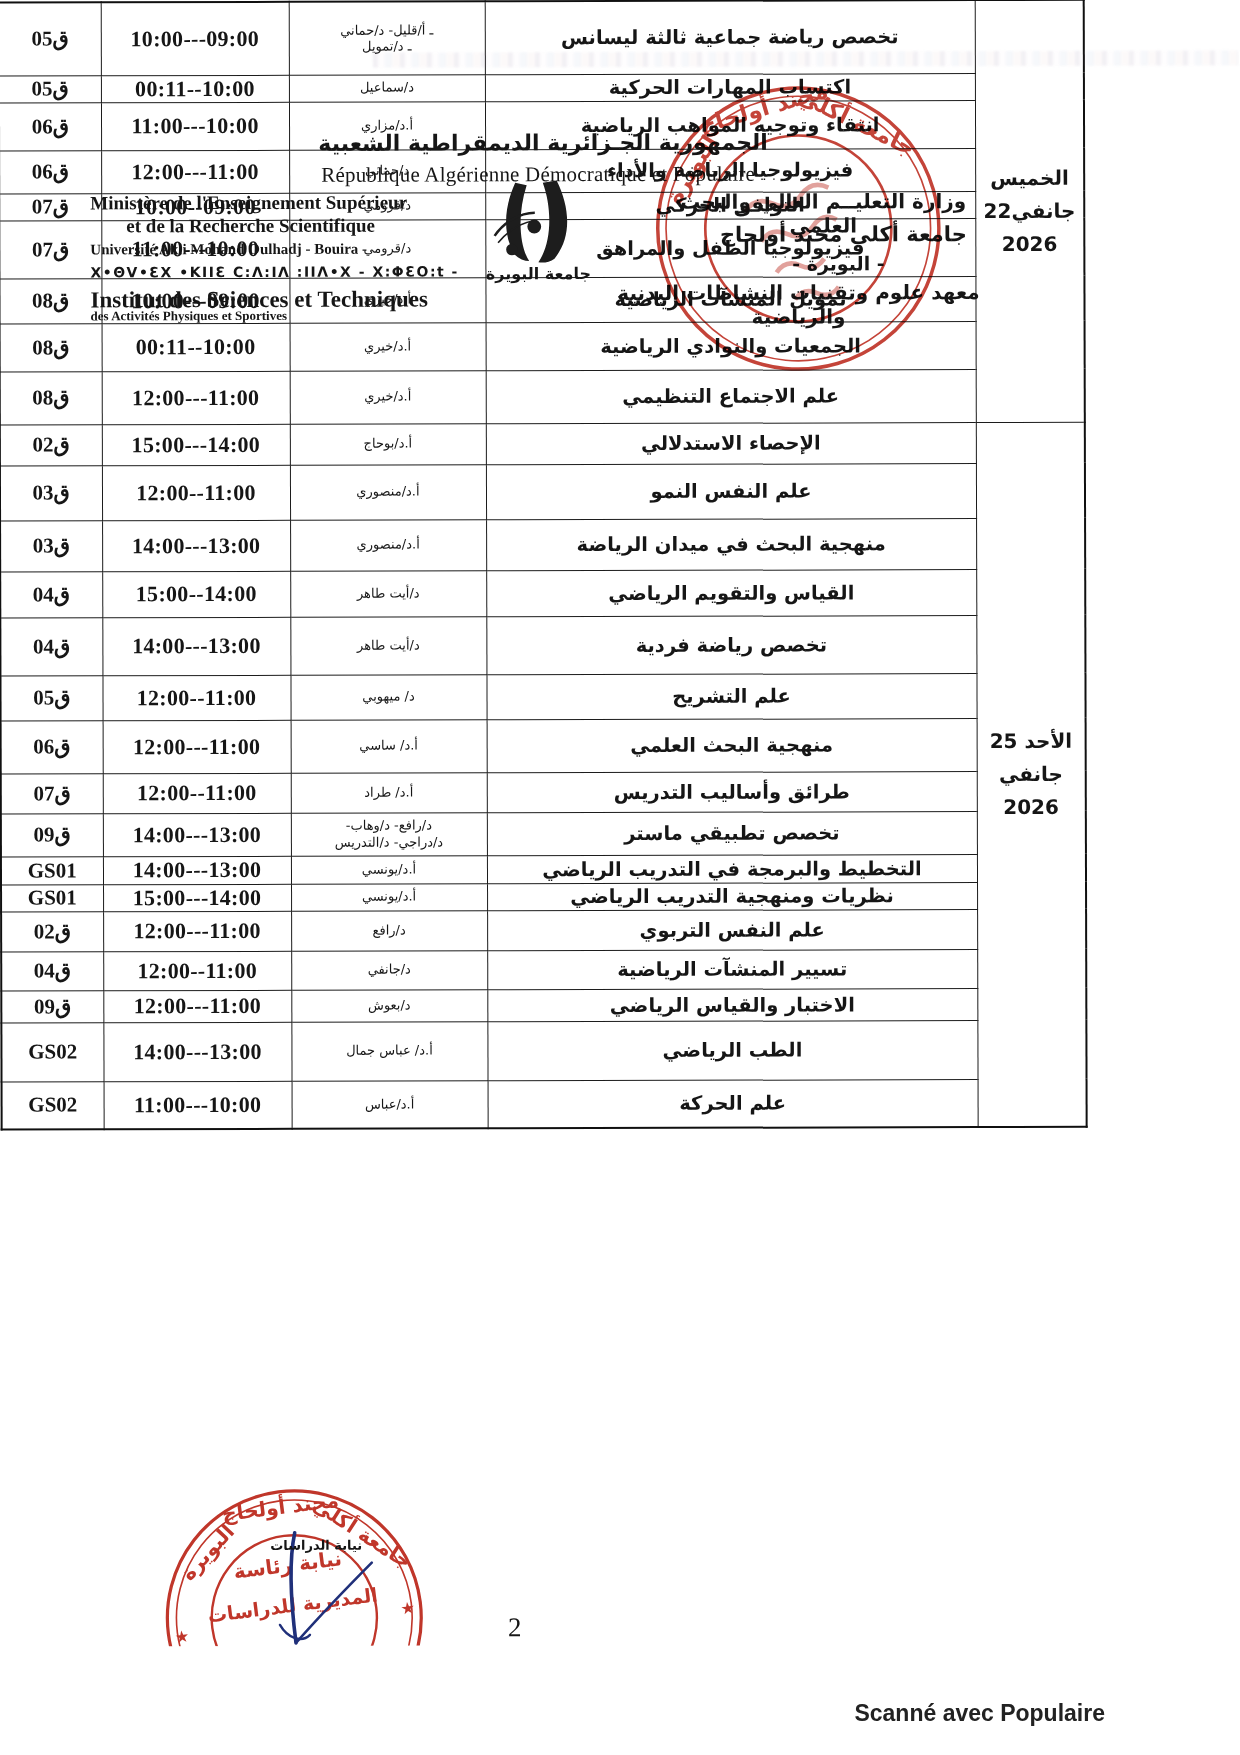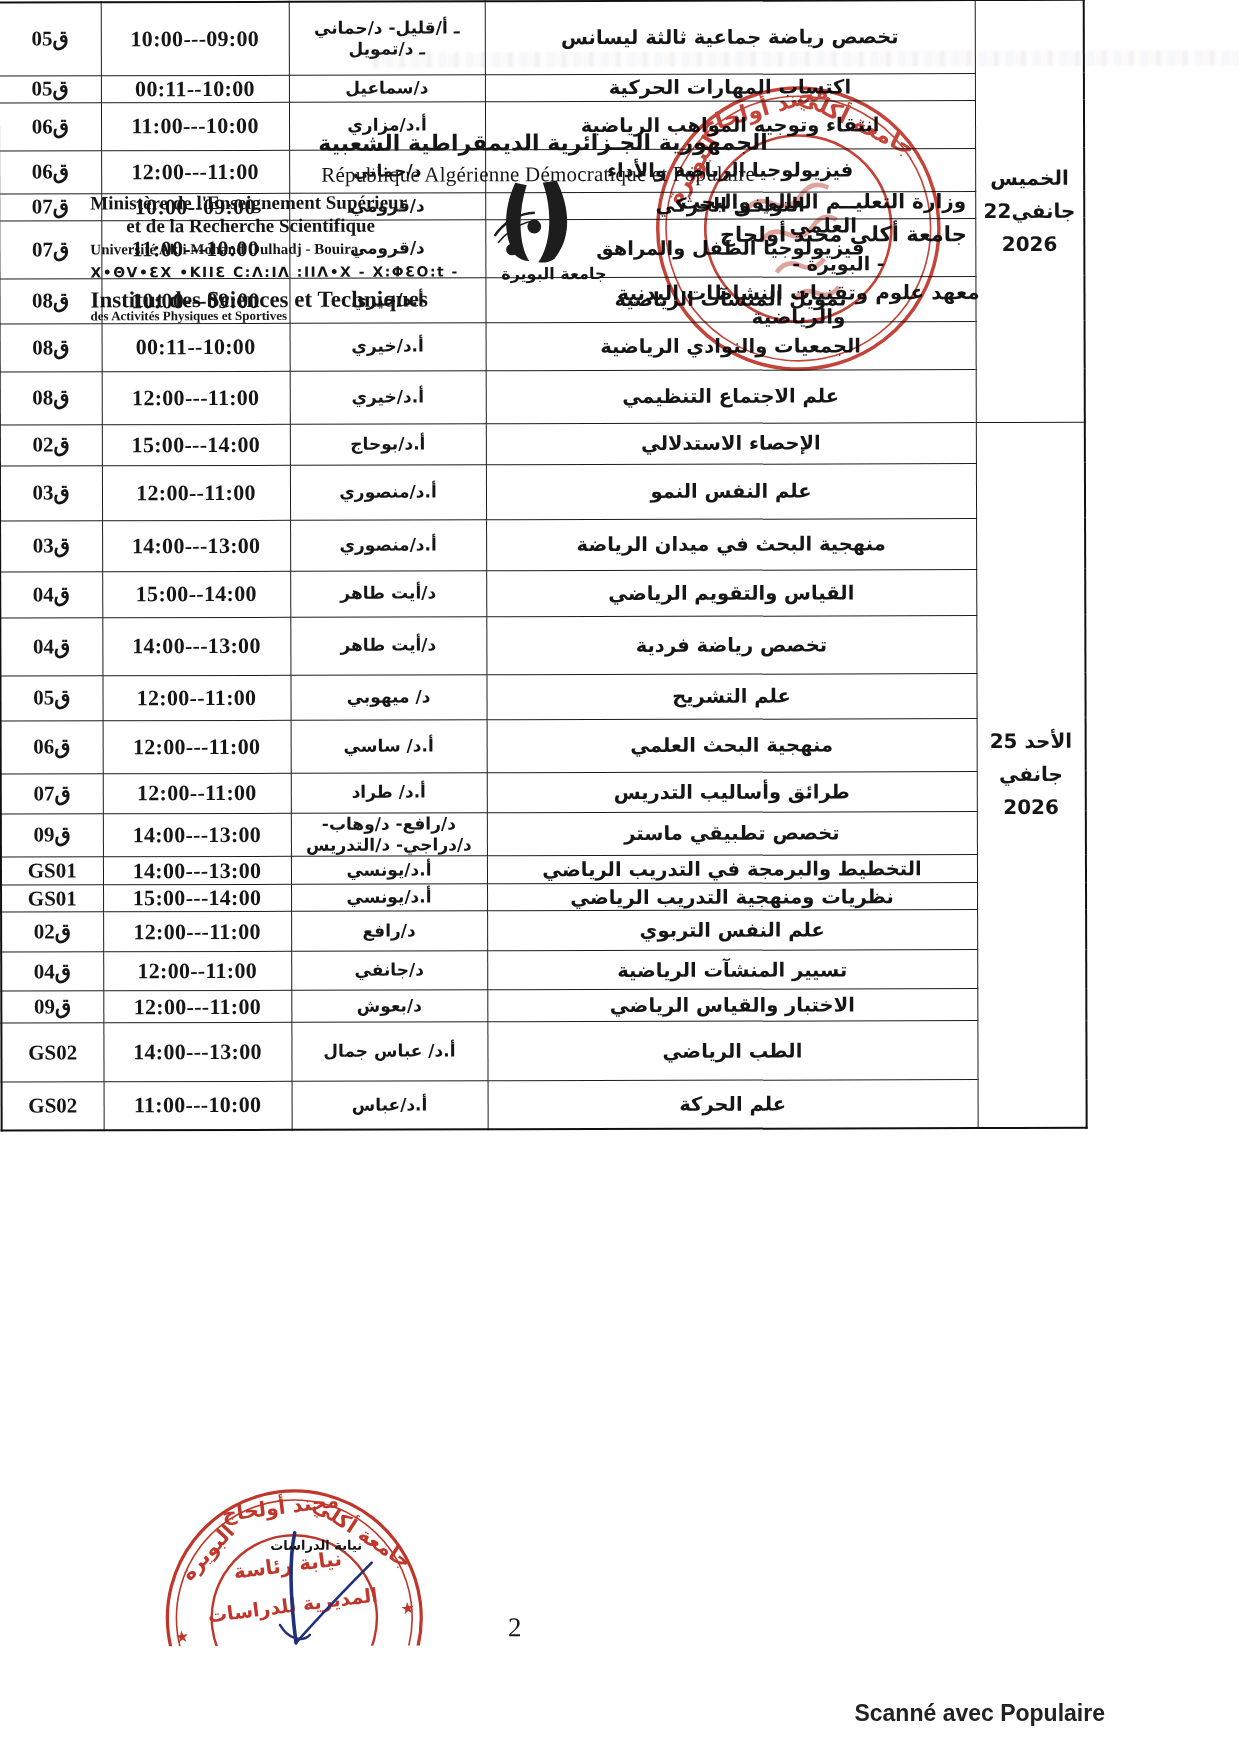--- a/index.html
+++ b/index.html
@@ -18,39 +18,39 @@
   #fr-min2{left:128px;top:214px;font-size:19px;}
   #fr-univ{left:92px;top:240px;font-size:15px;}
   #fr-tif{left:92px;top:263px;font-size:14px;font-family:"DejaVu Sans",sans-serif;letter-spacing:1.5px;font-weight:bold;}
   #fr-inst1{left:92px;top:286px;font-size:23px;}
   #fr-inst2{left:92px;top:307px;font-size:13px;}
   #ar-ministry{left:650px;top:190px;width:350px;text-align:center;font-size:20px;font-weight:bold;}
   #ar-university{left:700px;top:223px;width:290px;text-align:center;font-size:21px;font-weight:bold;}
   #ar-city{left:740px;top:253px;width:200px;text-align:center;font-size:19px;font-weight:bold;}
   #ar-institute{left:588px;top:281px;width:424px;text-align:center;font-size:20px;font-weight:bold;}
   #logo{left:478px;top:178px;width:124px;height:92px;}
-  #logo-caption{left:472px;top:264px;width:136px;text-align:right;font-size:16px;font-weight:bold;}
+  #logo-caption{left:472px;top:264px;width:136px;text-align:center;font-size:16px;font-weight:bold;}
   
   #artifact{left:375px;top:52px;width:865px;height:15px;opacity:.55;filter:blur(1px);
     background:repeating-linear-gradient(90deg,
       rgba(130,110,150,.18) 0 5px, rgba(220,190,210,.07) 5px 12px,
       rgba(140,160,205,.15) 12px 19px, rgba(210,160,160,.10) 19px 27px);}
   
   .stamp{mix-blend-mode:multiply;}
   #stamp-top{left:645px;top:74px;width:310px;height:310px;opacity:.93;}
   #stamp-bottom-wrap{left:156px;top:1478px;width:272px;height:167px;overflow:hidden;}
   #signature{left:248px;top:1528px;width:170px;height:122px;}
   
   #schedule{left:103px;top:343px;border-collapse:collapse;table-layout:fixed;background:transparent;}
   #schedule{border:2.5px solid #101010;}
   #schedule td{border:1.6px solid #1c1c1c;padding:0;text-align:center;vertical-align:middle;}
   tr.block-start td{border-top:5px solid #0a0a0a;}
   .c-room{font-weight:bold;font-size:21px;direction:rtl;font-family:"Liberation Serif",serif;}
   .c-time{font-weight:bold;font-size:22px;white-space:nowrap;letter-spacing:.3px;}
-  .c-prof{font-family:"DejaVu Sans",sans-serif;font-weight:bold;font-size:17px;direction:rtl;line-height:1.25;}
+  .c-prof{font-family:"DejaVu Sans",sans-serif;font-weight:normal;font-size:13px;direction:rtl;line-height:1.25;}
   .c-prof div{white-space:nowrap;}
   .c-course{font-family:"DejaVu Sans",sans-serif;font-weight:bold;font-size:19.5px;direction:rtl;white-space:nowrap;}
   .c-day{font-family:"DejaVu Sans",sans-serif;font-weight:bold;font-size:20px;direction:rtl;line-height:1.65;}
   
   #dept{left:222px;top:1537px;width:185px;text-align:center;font-size:13px;font-weight:bold;z-index:5;}
   #page-num{left:506px;top:1612px;font-size:27px;font-family:"Liberation Serif",serif;}
   #camscanner{right:135px;top:1700px;font-family:"Liberation Sans",sans-serif;font-size:23px;font-weight:600;color:#222;}
   svg text{font-family:"DejaVu Sans",sans-serif;}
 </style>
 </head>

